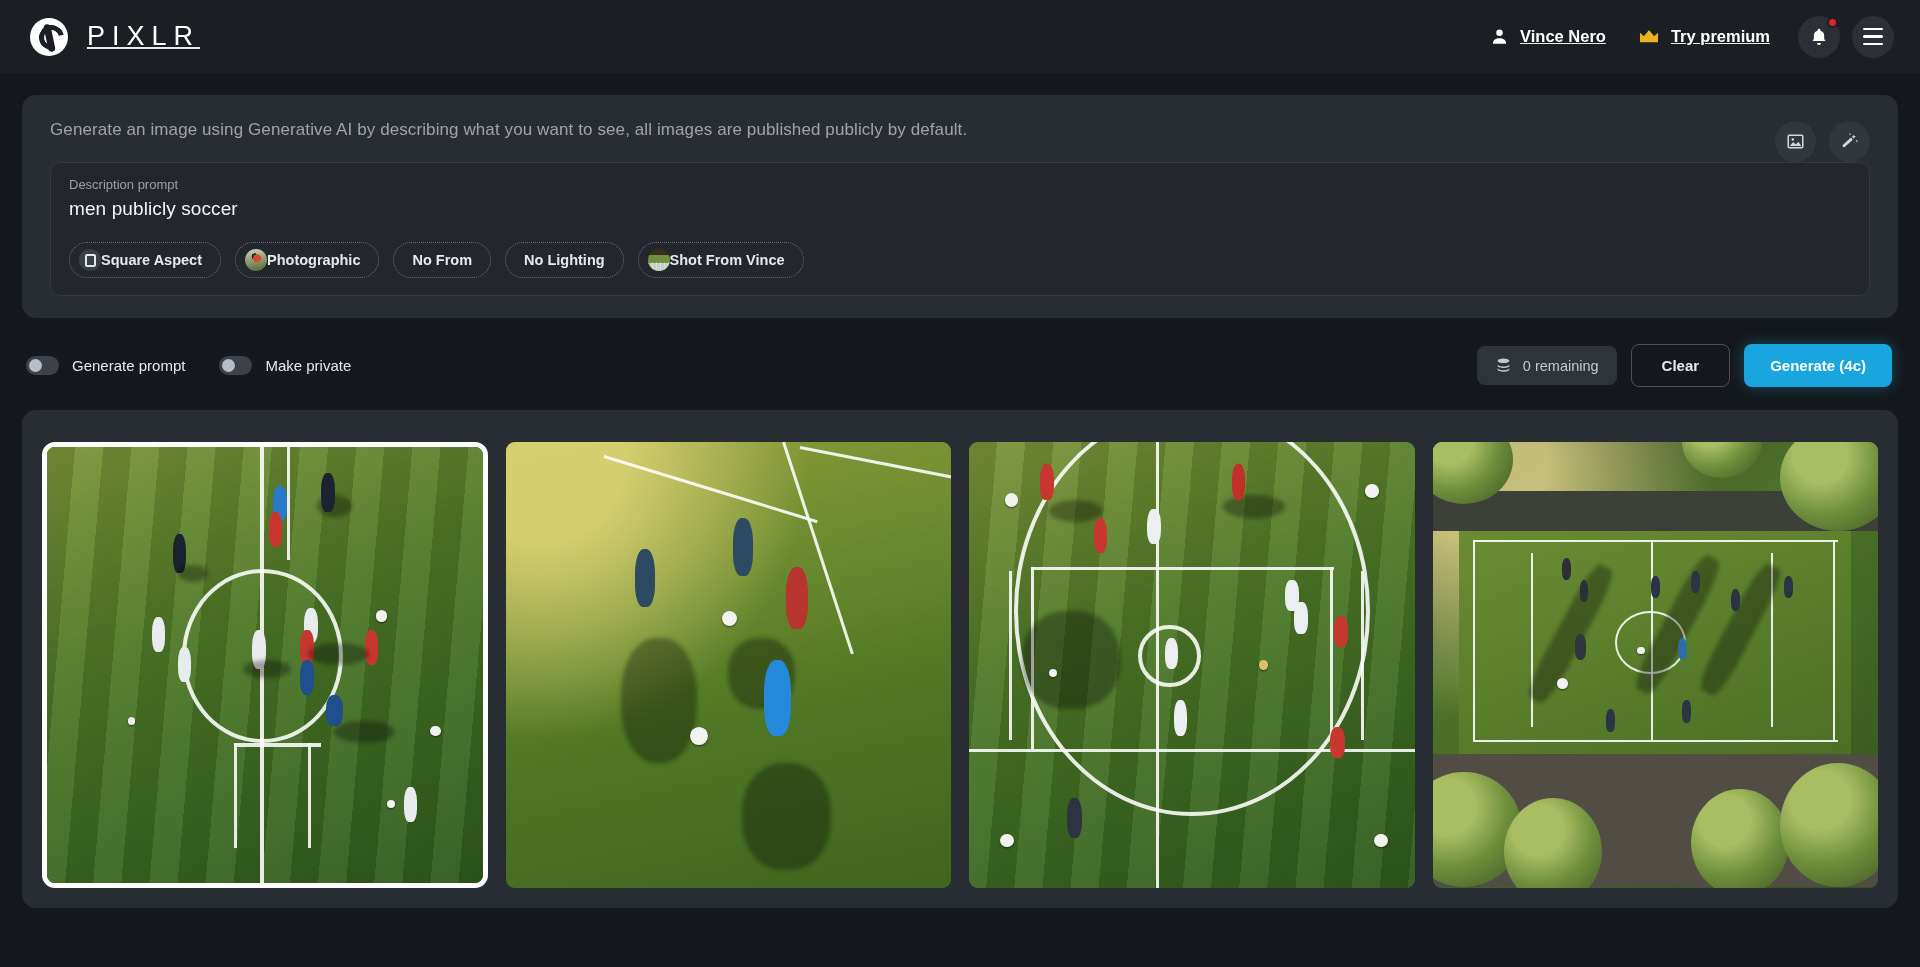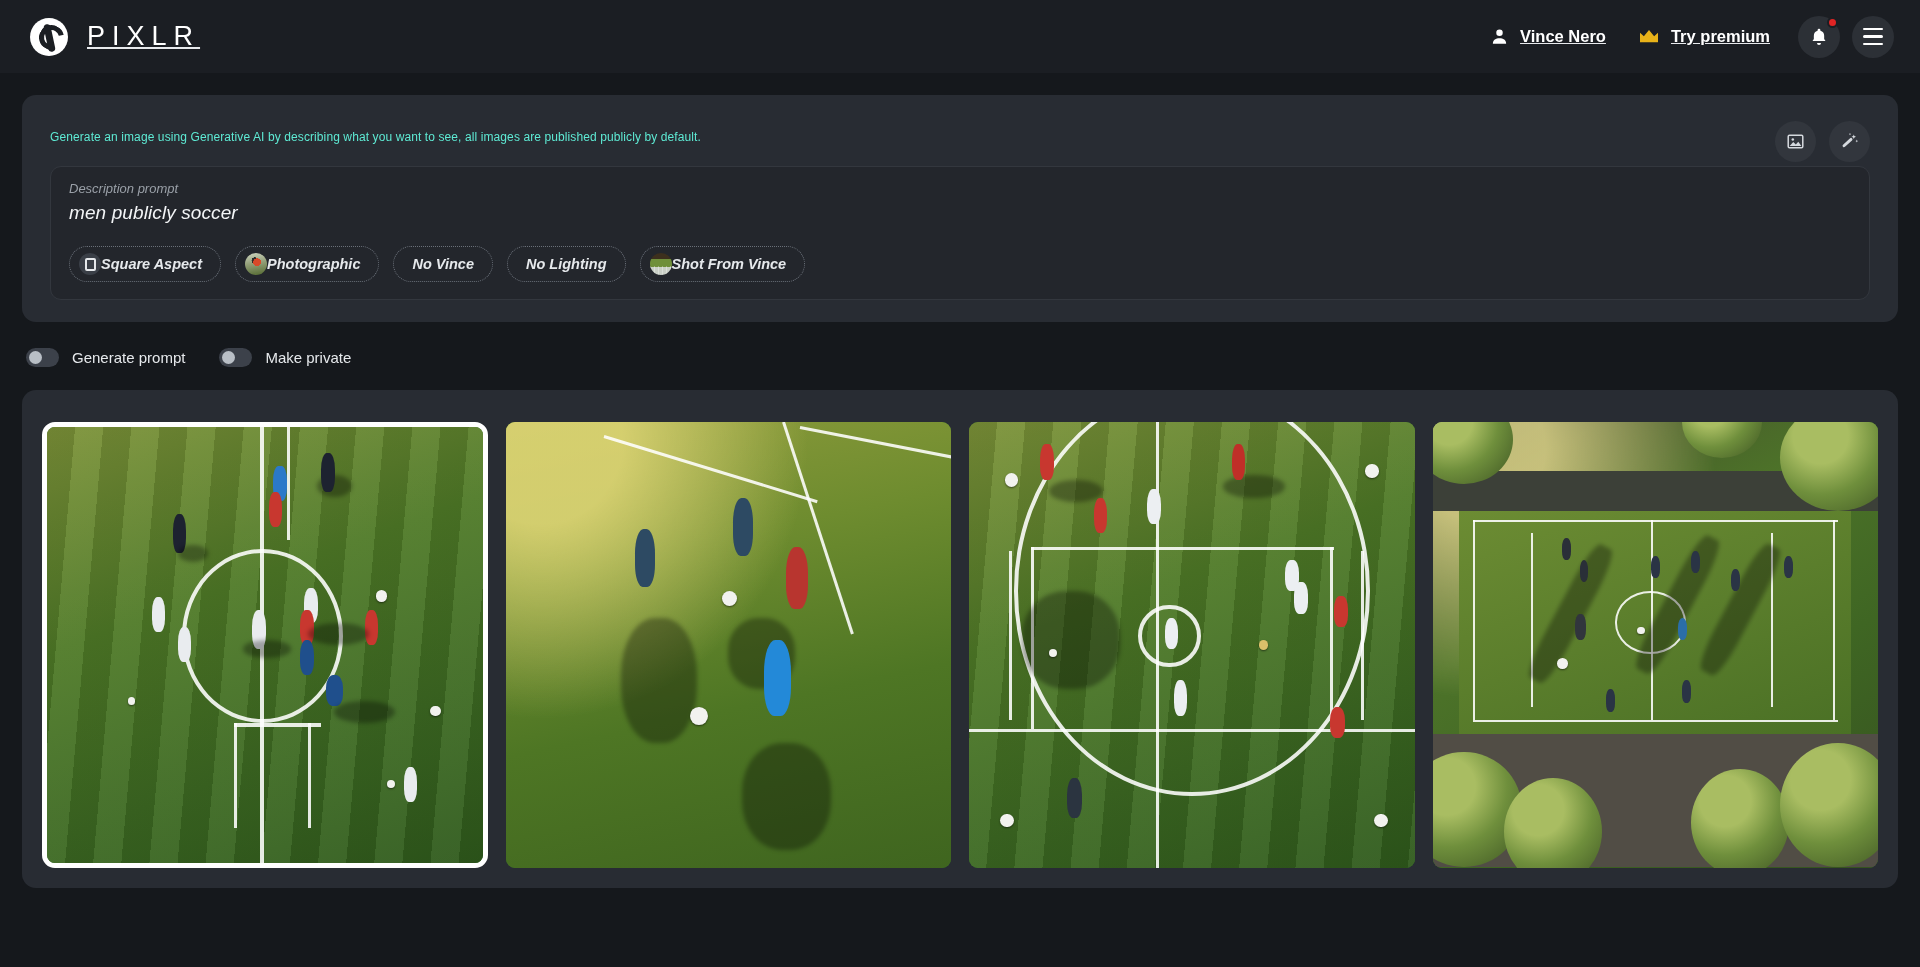--- a/index.html
+++ b/index.html
@@ -87,40 +87,39 @@
     background: #282c33;
     border-radius: 14px;
     padding: 25px 28px 22px 28px;
     position: relative;
   }
   #gen-title {
     font-size: 27px; font-weight: 400; color: #f1f3f5;
     letter-spacing: 0.2px;
   }
   #gen-subtitle {
-    font-size: 12px; color: #5eead4; margin-top: 10px; letter-spacing: .1px;
+    font-size: 17px; color: #a3a3a3; letter-spacing: .1px;
   }
   #card-actions {
     position: absolute; top: 26px; right: 28px;
     display: flex; gap: 13px;
   }
   .action-circle {
     width: 41px; height: 41px; border-radius: 50%;
     background: #32363d; display: flex; align-items: center;
     justify-content: center; cursor: pointer;
   }
 
   
   #prompt-box {
     margin-top: 22px;
     background: #23262c;
     border: 1px solid #33373e;
     border-radius: 11px;
     padding: 14px 18px 17px 18px;
-    font-style: italic;
   }
   #prompt-label { font-size: 13px; color: #9aa0a8; }
   #prompt-value {
     font-size: 19px; color: #f3f5f7; margin-top: 6px; letter-spacing: .1px;
   }
   #chip-row { display: flex; gap: 14px; margin-top: 22px; flex-wrap: wrap; }
   .chip {
     display: flex; align-items: center; 
     border: 1.6px dotted #6a7079;
     border-radius: 22px;
@@ -338,21 +337,21 @@
           </span>
           <span>Square Aspect</span>
         </div>
 
         <div class="chip">
           <span class="chip-ico thumb-bird"></span>
           <span>Photographic</span>
         </div>
 
         <div class="chip text-only">
-          <span>No Vince</span>
+          <span>No From</span>
         </div>
 
         <div class="chip text-only">
           <span>No Lighting</span>
         </div>
 
         <div class="chip">
           <span class="chip-ico thumb-aerial"></span>
           <span>Shot From Vince</span>
         </div>
@@ -369,20 +368,32 @@
         <span class="toggle-label">Generate prompt</span>
       </div>
       <div class="toggle-wrap">
         <span class="toggle">
             <span class="knob"></span>
           </span>
         <span class="toggle-label">Make private</span>
       </div>
     </div>
 
+    <div id="button-group">
+      <div id="credits-pill">
+        <svg width="17" height="17" viewBox="0 0 24 24">
+          <ellipse cx="12" cy="5.4" rx="8.4" ry="3.2" fill="#c3c8ce"></ellipse>
+          <path d="M3.6 10.2c0 1.8 3.8 3.2 8.4 3.2s8.4-1.4 8.4-3.2v2.2c0 1.8-3.8 3.2-8.4 3.2s-8.4-1.4-8.4-3.2z" fill="#c3c8ce"></path>
+          <path d="M3.6 15.4c0 1.8 3.8 3.2 8.4 3.2s8.4-1.4 8.4-3.2v2.2c0 1.8-3.8 3.2-8.4 3.2s-8.4-1.4-8.4-3.2z" fill="#c3c8ce"></path>
+        </svg>
+        <span>0 remaining</span>
+      </div>
+      <button id="clear-button">Clear</button>
+      <button id="generate-button">Generate (4c)</button>
+    </div>
   </div>
 
   <div class="result-block dots">
 
     <div class="result-grid">
 
       <div class="result-img selected">
         <div class="pitch-base"></div>
         <div class="ln" style="left:49%;top:0;width:4px;height:100%"></div>
         <div class="ln" style="left:55%;top:0;width:3px;height:26%"></div>

